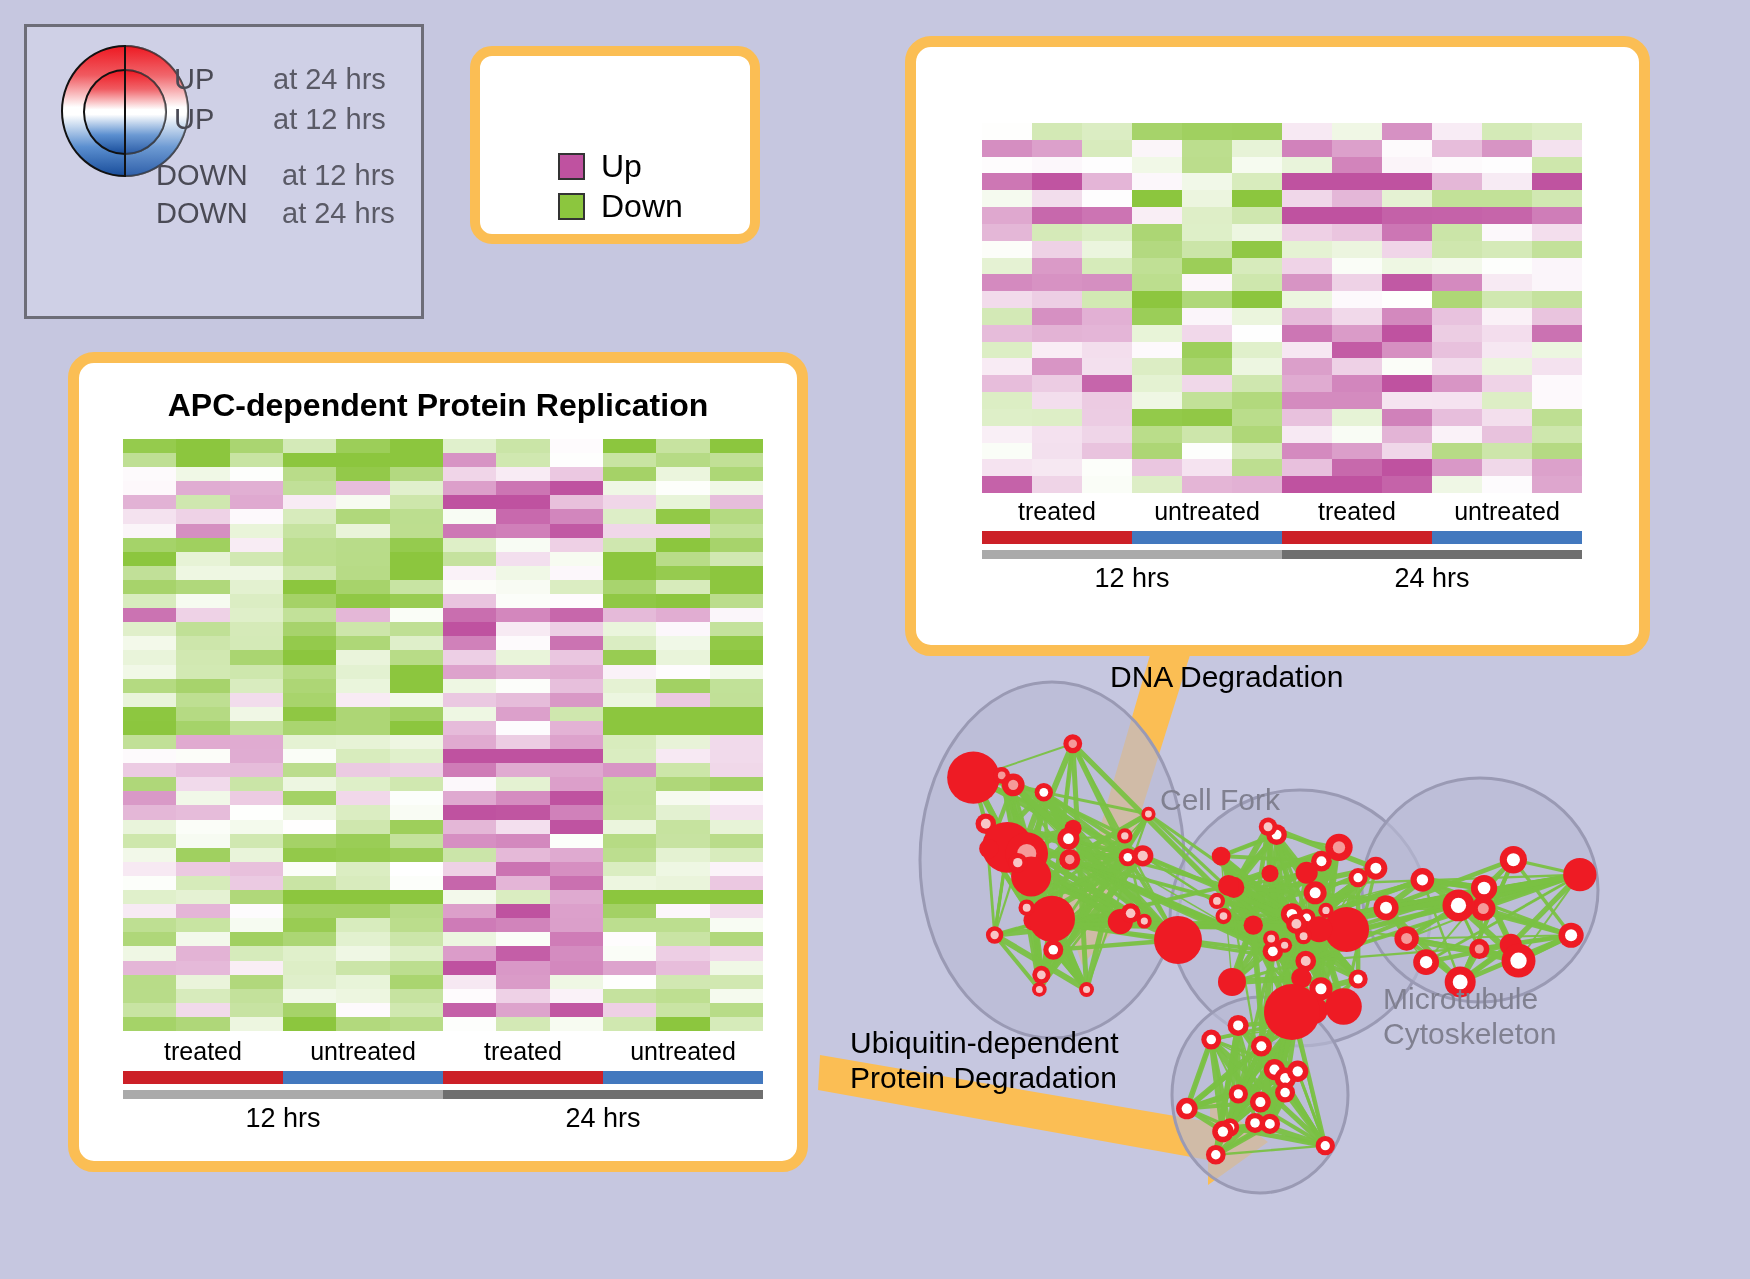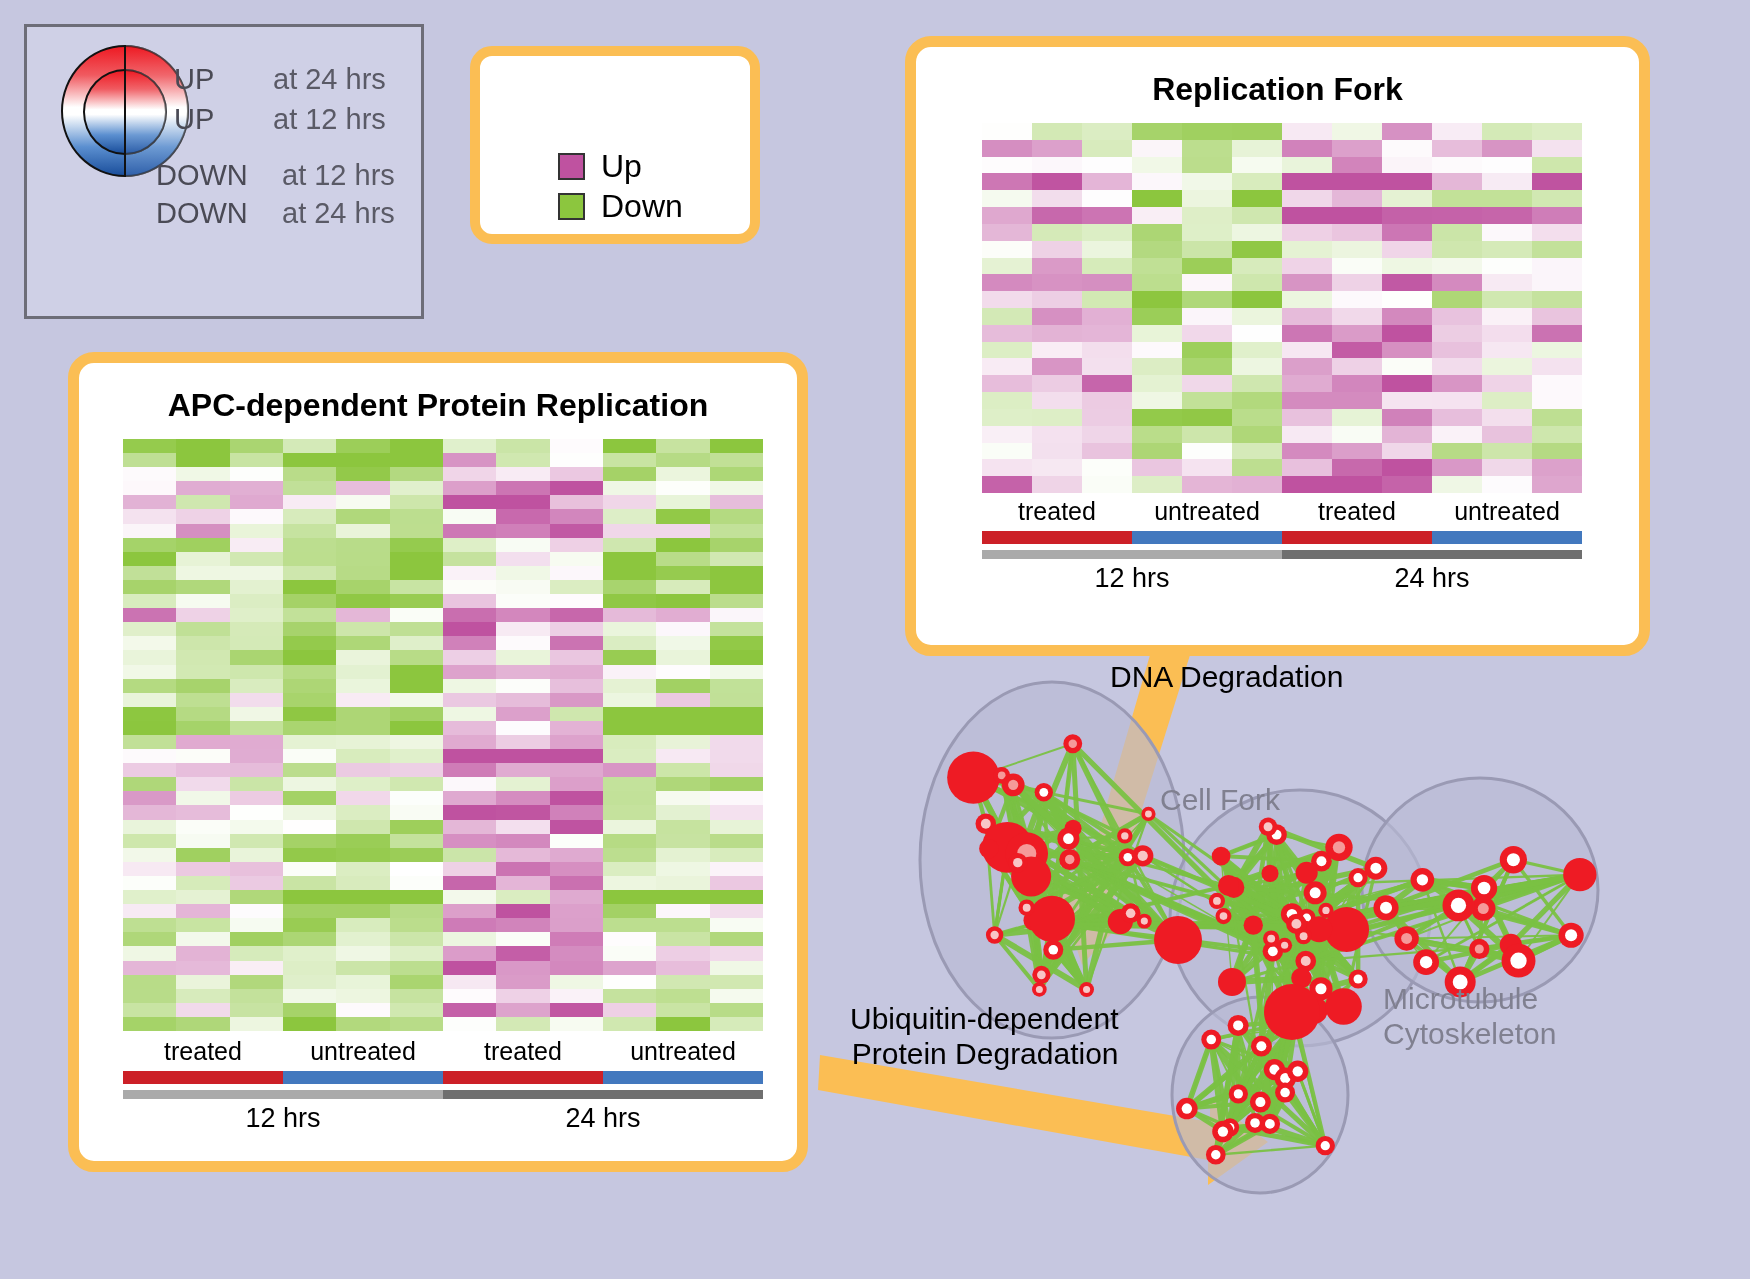--- a/index.html
+++ b/index.html
@@ -127,21 +127,20 @@
     <span class="ud-sw" id="sw-up" style="background: rgb(191, 82, 160);"></span>
     <span class="ud-lb">Up</span>
   </div>
   <div class="ud-row" style="top:134px;">
     <span class="ud-sw" id="sw-down" style="background: rgb(140, 198, 62);"></span>
     <span class="ud-lb">Down</span>
   </div>
 </div>
 
 <div class="abs panel" id="panel-replication">
-  <div class="panel-title" style="top:24px;">Replication Fork</div>
   <div class="heatmap" id="hm-rep" style="left: 66px; top: 76px; width: 600px; height: 370px; grid-template-columns: repeat(12, 1fr); grid-template-rows: repeat(22, 1fr);">
       <div style="background: rgb(254, 254, 253);"></div>
       <div style="background: rgb(211, 233, 181);"></div>
       <div style="background: rgb(219, 237, 195);"></div>
       <div style="background: rgb(166, 211, 106);"></div>
       <div style="background: rgb(160, 208, 96);"></div>
       <div style="background: rgb(159, 207, 94);"></div>
       <div style="background: rgb(247, 233, 243);"></div>
       <div style="background: rgb(240, 247, 229);"></div>
       <div style="background: rgb(214, 145, 195);"></div>
@@ -1905,15 +1904,15 @@
         <g>
           <circle cx="372" cy="342" r="14" fill="#ee1b24"></circle>
         </g>
       </g>
   </svg>
 
   <div class="net-label" style="left:250px;top:20px;font-size:30px;color:#000;">DNA Degradation</div>
   <div class="net-label" style="left:300px;top:143px;font-size:30px;color:#808090;">Cell Fork</div>
   <div class="net-label" style="left:523px;top:342px;font-size:30px;color:#808090;text-align:left;">Microtubule
 Cytoskeleton</div>
-  <div class="net-label" style="left:-10px;top:362px;font-size:30px;color:#000;text-align:right;">Ubiquitin-dependent
+  <div class="net-label" style="left:-10px;top:386px;font-size:30px;color:#000;text-align:left;">Ubiquitin-dependent
 Protein Degradation</div>
 </div>
 
 </body></html>

